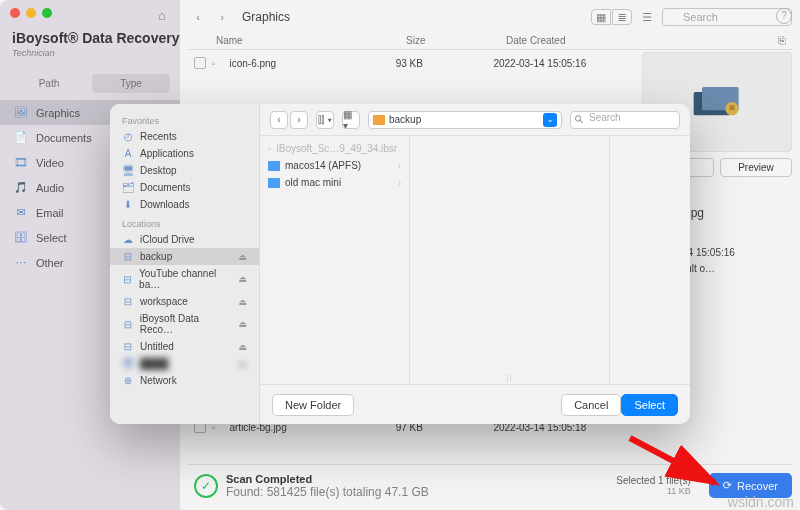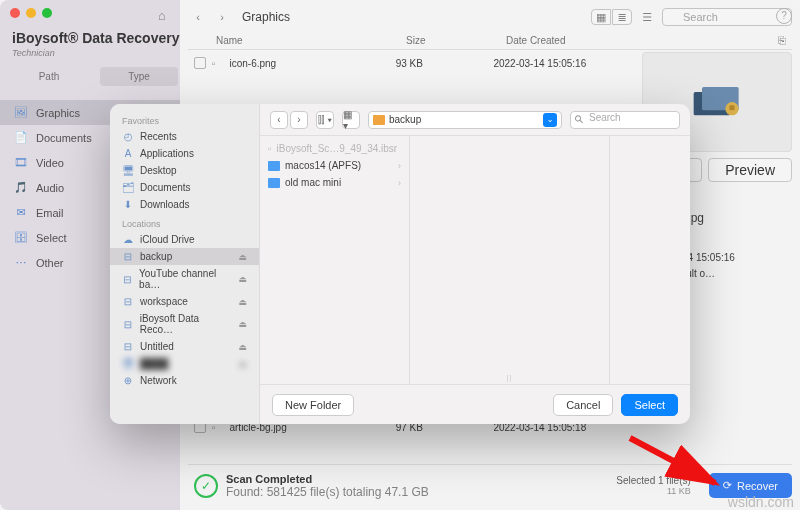--- a/index.html
+++ b/index.html
@@ -5,21 +5,21 @@
   * { box-sizing: border-box; margin: 0; padding: 0; font-family: -apple-system, "Helvetica Neue", Arial, sans-serif; }
   body { width: 800px; height: 510px; background: #f4f3f5; position: relative; font-size: 11px; color: #3a3a3a; overflow: hidden; }
   
   .window { width: 800px; height: 510px; background: linear-gradient(to right, #eae4ed 0, #eae4ed 180px, #fdfdfd 180px); border-radius: 8px; position: relative; overflow: hidden; }
   .traffic { position: absolute; top: 8px; left: 10px; display: flex; gap: 6px; }
   .tl { width: 10px; height: 10px; border-radius: 50%; }
   .tl.r { background:#ff5f57; } .tl.y{background:#febc2e;} .tl.g{background:#28c840;}
   .home-ic { position:absolute; left:158px; top:8px; color:#888; font-size:13px; }
   .brand { position:absolute; top:30px; left:12px; font-size:14px; font-weight:600; }
   .subbrand{position:absolute; top:48px; left:12px; font-size:9px; color:#888;font-style:italic;}
-  .tabs{position:absolute; top:67px; left:10px; display:flex; gap:12px;}
+  .tabs{position:absolute; top:74px; left:10px; display:flex; gap:4px;}
   .tab{width:78px; text-align:center; padding:4px 0; font-size:10px; color:#777; border-radius:4px;}
   .tab.active{background:#d9d4dc;}
   .left-cats{position:absolute; top:100px; left:0; width:180px;}
   .cat{display:flex; align-items:center; gap:8px; padding:6px 14px; font-size:11px; color:#555;}
   .cat.sel{background:#cfcad4;}
   .cat .ci{width:14px;text-align:center;color:#5a8fd6;}
   
   .topbar{position:absolute; left:188px; top:6px; right:8px; height:22px; display:flex; align-items:center; gap:10px; color:#888;}
   .nav-arrows{display:flex;gap:4px;}
   .nav-arrows span{width:20px;text-align:center;}
@@ -41,21 +41,21 @@
   .row .ck{width:12px;height:12px;border:1px solid #bbb;border-radius:2px;margin:0 6px;}
   .row .fi{width:14px;color:#888;margin-right:4px;}
   .row .fname{width:170px;}
   .row .fsize{width:100px;}
   .row .fdate{width:150px;}
   
   .preview-panel{position:absolute; right:8px; top:52px; width:150px;}
   .thumb{width:150px;height:100px;background:#f2f2f2;border:1px solid #e5e5e5;border-radius:4px;display:flex;align-items:center;justify-content:center;}
   .thumb svg{width:50px;height:40px;}
   .pvbtns{display:flex;gap:6px;margin-top:6px;}
-  .pvbtn{flex:1;text-align:center;padding:3px 16px;font-size:14px;border:1px solid #d0d0d0;border-radius:4px;background:#fff;}
+  .pvbtn{flex:1;text-align:center;padding:3px 16px;font-size:10px;border:1px solid #d0d0d0;border-radius:4px;background:#fff;}
   .pvinfo{margin-top:28px;font-size:10px;color:#444;line-height:16px;}
   
   .status{position:absolute;left:188px;bottom:8px;right:8px;height:38px;border-top:1px solid #e5e5e5;display:flex;align-items:center;gap:8px;padding-top:4px;}
   .statc{width:24px;height:24px;border:2px solid #34c759;border-radius:50%;display:flex;align-items:center;justify-content:center;color:#34c759;font-size:12px;margin-left:6px;}
   .stat-txt{font-size:11px;}
   .stat-txt .sm{font-size:12px;color:#888;}
   .stat-sel{margin-left:auto;text-align:right;font-size:10px;color:#666;}
   .recov{margin-left:10px;background:#3b82f6;color:#fff;padding:6px 14px;border-radius:5px;font-size:11px;display:flex;align-items:center;gap:5px;}
   
   .overlay{position:absolute;inset:0;background:rgba(0,0,0,0.04);}
@@ -78,21 +78,21 @@
   .msrch::before{content:"⚲";position:absolute;left:4px;top:1px;color:#999;transform:rotate(-45deg);font-size:11px;}
   .cols{flex:1;display:flex;}
   .col1{width:150px;border-right:1px solid #e0dfe0;padding:4px 0;}
   .fi2{display:flex;align-items:center;gap:5px;padding:3px 8px;font-size:10px;color:#444;}
   .fi2.dim{color:#b8b8b8;}
   .fi2 .fic{width:12px;height:10px;background:#4a9ff5;border-radius:1px;}
   .fi2 .chev{margin-left:auto;color:#bbb;font-size:9px;}
   .col2{flex:1;border-right:1px solid #e0dfe0;position:relative;}
   .col2 .drag{position:absolute;bottom:2px;left:50%;transform:translateX(-50%);color:#ccc;font-size:8px;letter-spacing:1px;}
   .col3{width:80px;}
-  .mfoot{height:40px;display:flex;align-items:center;padding:0 12px;border-top:1px solid #e0dfe0;gap:8px;}
+  .mfoot{height:40px;display:flex;align-items:center;padding:0 12px;border-top:1px solid #e0dfe0;gap:0;}
   .btn{padding:4px 12px;border-radius:5px;font-size:11px;border:1px solid #ccc;background:#fff;}
   .btn.pri{background:#0a84ff;color:#fff;border-color:#0a84ff;}
   .spacer{flex:1;}
   
   .arrow{position:absolute;right:60px;bottom:12px;pointer-events:none;}
   .watermark{position:absolute;right:6px;bottom:0;font-size:14px;color:#bbb;}
 </style>
 </head>
 <body>
 

